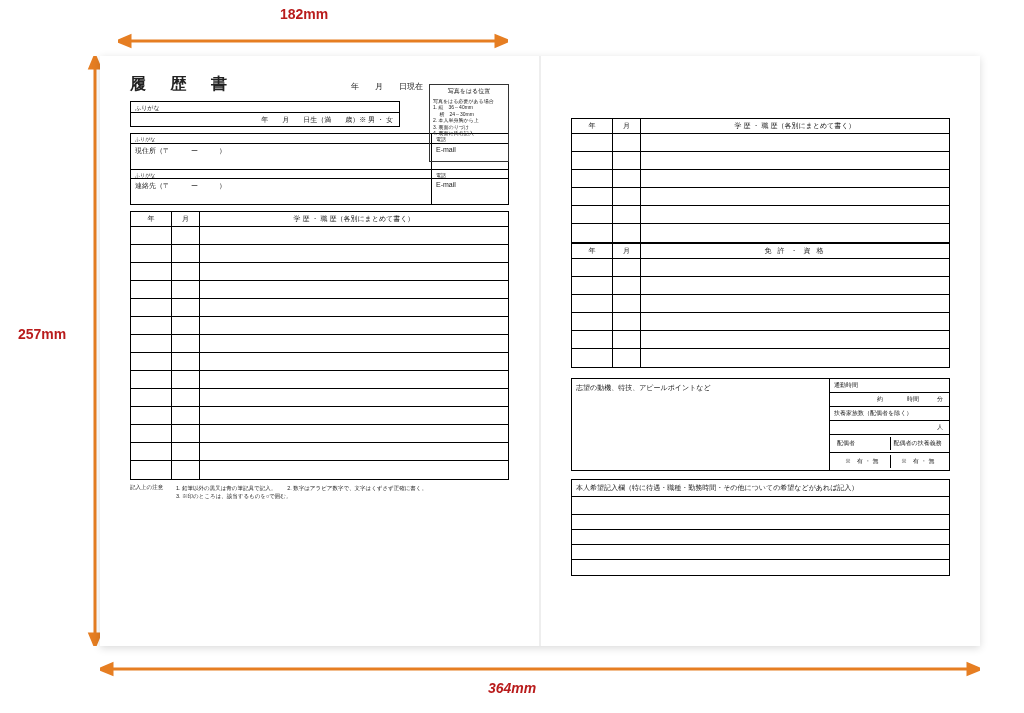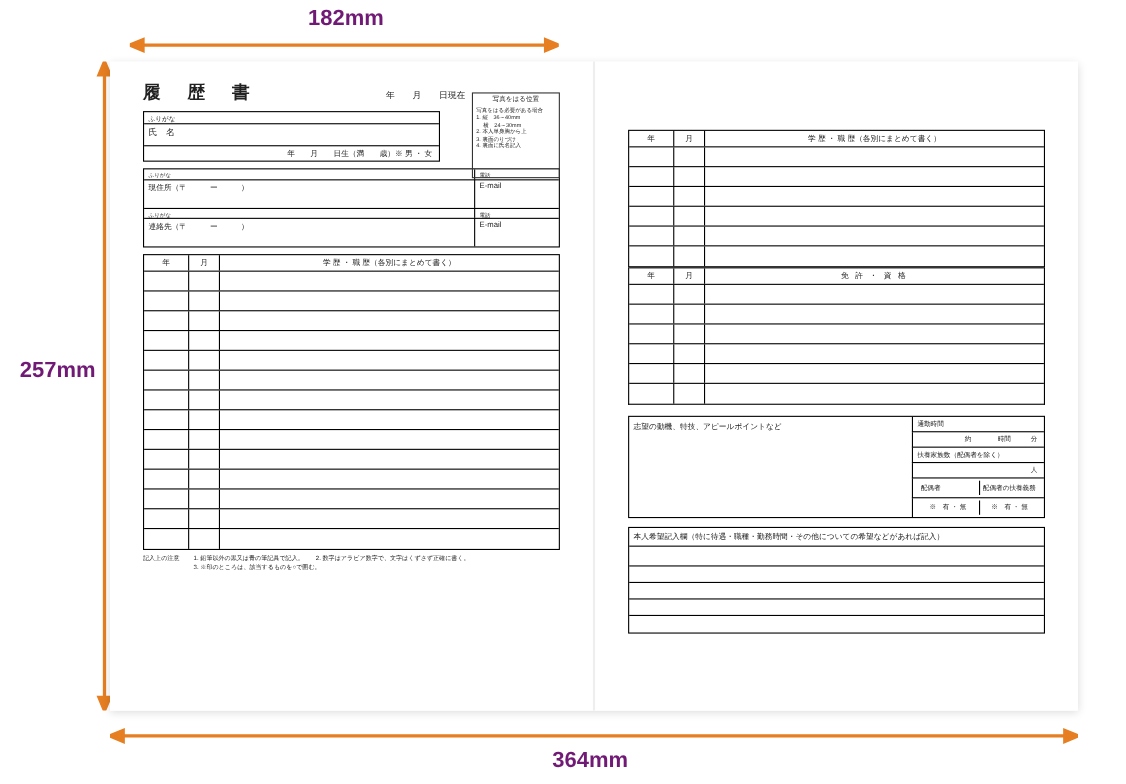--- a/index.html
+++ b/index.html
@@ -6,23 +6,23 @@
   body {
     font-family: "Meiryo", "Hiragino Sans", sans-serif;
     background: #fff;
     position: relative;
     width: 1024px;
     height: 713px;
     overflow: hidden;
   }
   .dim-label {
     position: absolute;
-    font-size: 20px;
+    font-size: 14px;
     font-weight: bold;
-    color: #701a75;
+    color: #b91c1c;
   }
   .arrow {
     position: absolute;
     stroke: #e67e22;
     stroke-width: 3;
     fill: #e67e22;
   }
   .doc-wrap {
     position: absolute;
     left: 100px;
@@ -171,21 +171,21 @@
   }
   .wish-box .wr:last-child { border-bottom: none;}
   .wish-box .wbody { height: 18px; border-bottom: 1px solid #000;}
 
 </style>
 </head>
 <body>
 
 <div class="dim-label" style="left:280px; top:6px;">182mm</div>
 <div class="dim-label" style="left:18px; top:326px;">257mm</div>
-<div class="dim-label" style="left:502px; top:680px;">364mm</div>
+<div class="dim-label" style="left:488px; top:680px;font-style:italic;">364mm</div>
 
 <svg class="arrow" style="left:118px; top:32px; width:390px; height:18px;">
   <line x1="8" y1="9" x2="382" y2="9"></line>
   <polygon points="0,9 12,4 12,14"></polygon>
   <polygon points="390,9 378,4 378,14"></polygon>
 </svg>
 
 <svg class="arrow" style="left:86px; top:56px; width:18px; height:590px;">
   <line x1="9" y1="8" x2="9" y2="582"></line>
   <polygon points="9,0 4,12 14,12"></polygon>
@@ -212,21 +212,20 @@
         <div class="ph-sub">写真をはる必要がある場合</div>
         <div class="ph-sub">1. 縦　36～40mm</div>
         <div class="ph-sub">　 横　24～30mm</div>
         <div class="ph-sub">2. 本人単身胸から上</div>
         <div class="ph-sub">3. 裏面のりづけ</div>
         <div class="ph-sub">4. 裏面に氏名記入</div>
       </div>
 
       <div class="block1">
         <div class="r furi">ふりがな</div>
-        <div class="r name">氏　名</div>
         <div class="r birth">年　　月　　日生（満　　歳）※ 男 ・ 女</div>
       </div>
 
       <div class="block2">
         <div class="addr-grid">
           <div class="cell nt furi2">ふりがな</div>
           <div class="cell nt rb furi2">電話</div>
           <div class="cell addr">現住所（〒　　　ー　　　）</div>
           <div class="cell rb addr">E-mail</div>
           <div class="cell furi2">ふりがな</div>

